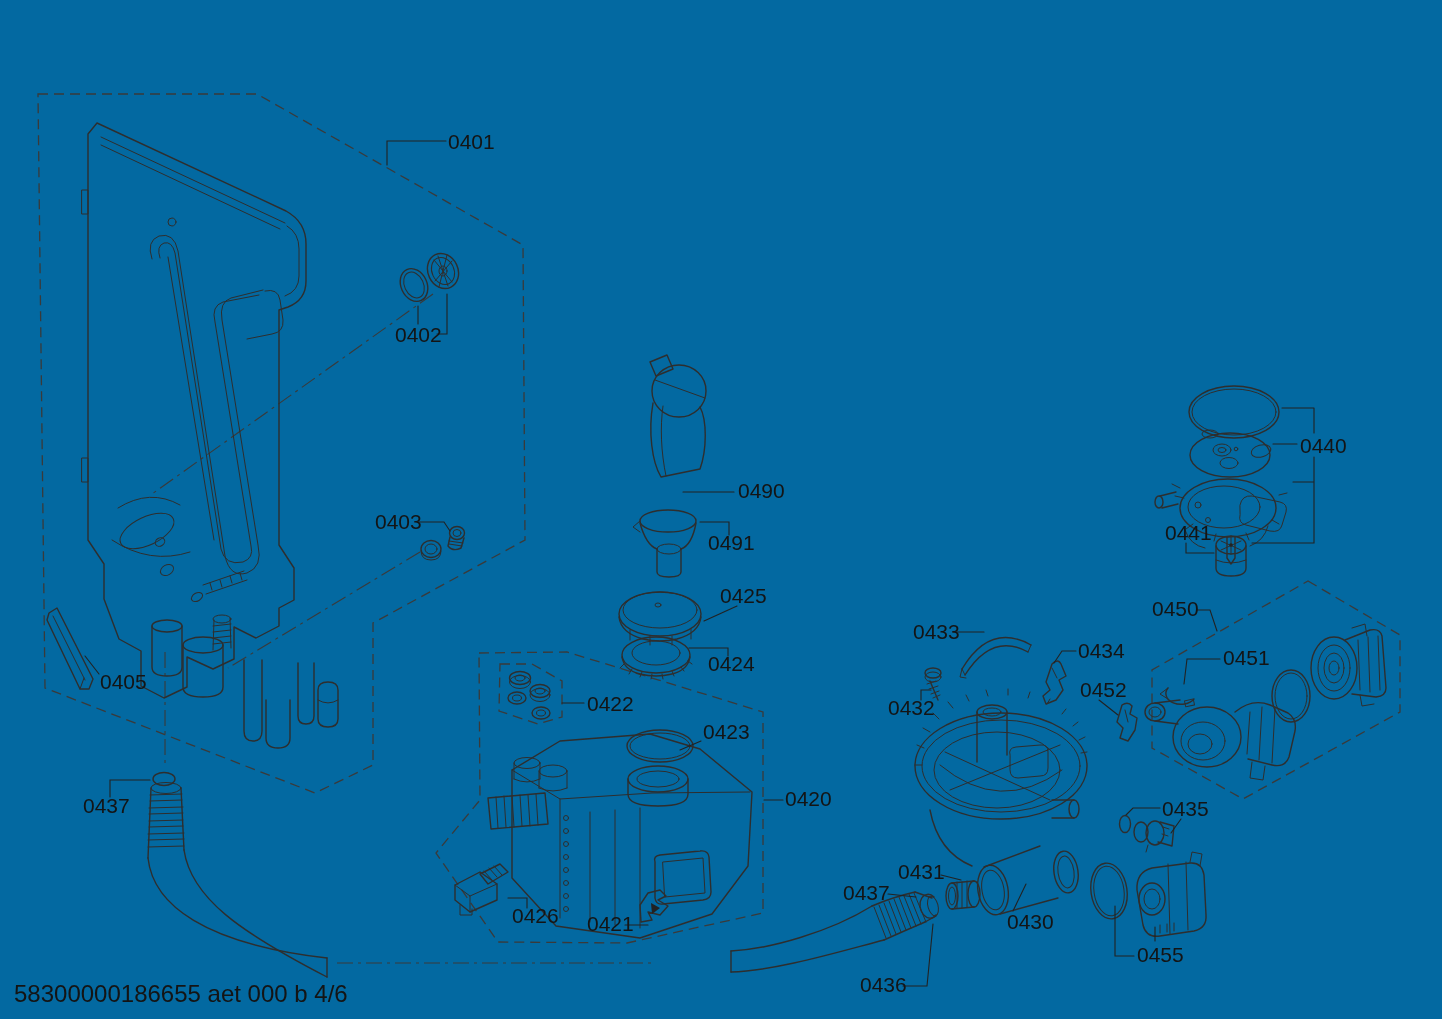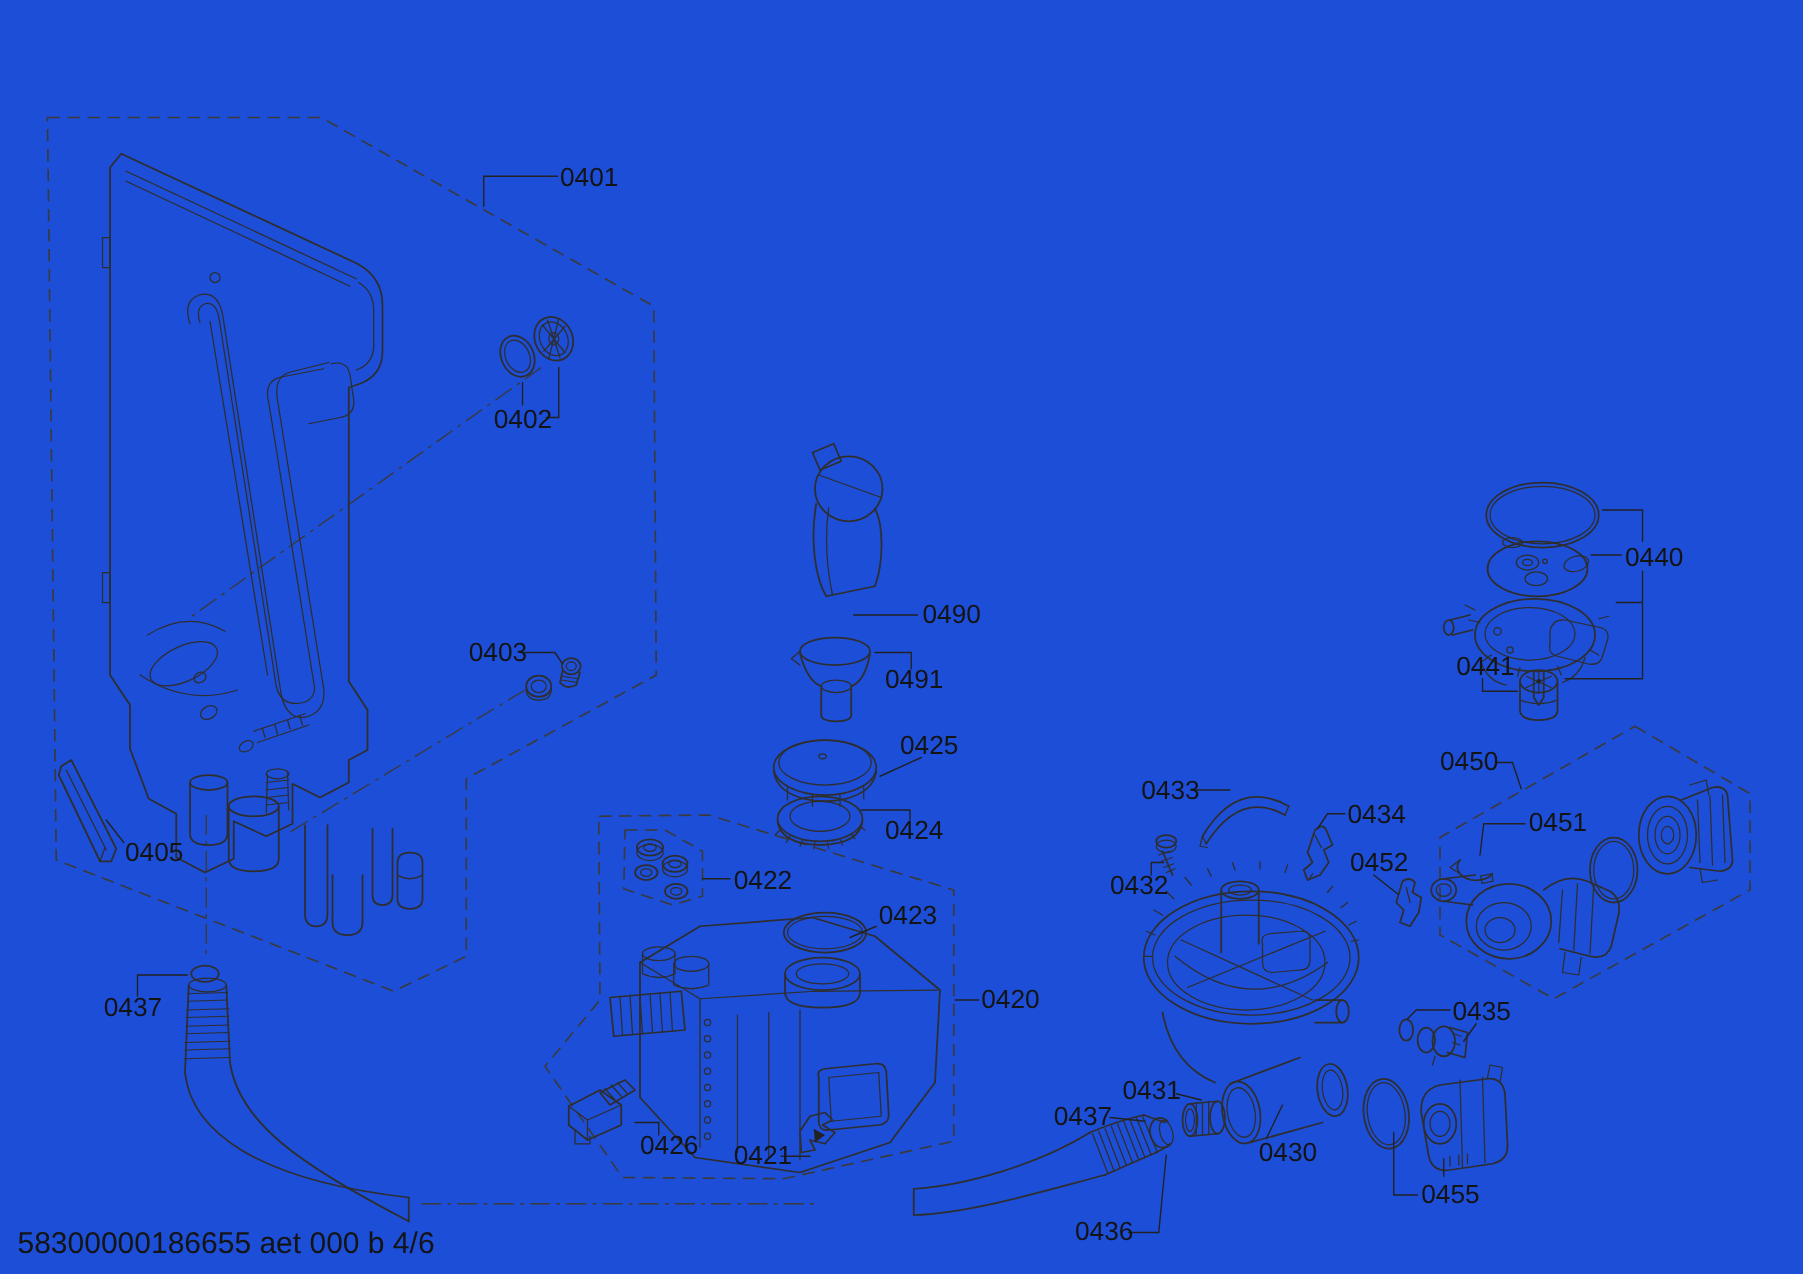--- a/index.html
+++ b/index.html
@@ -1,16 +1,16 @@
 <!DOCTYPE html>
 <html><head>
 <meta charset="utf-8">
 <style>
   html,body{margin:0;padding:0;background:#ffffff;}
-  .stage{position:relative;width:1442px;height:1019px;background:#1d4ed8;overflow:hidden;}
+  .stage{position:relative;width:1442px;height:1019px;background:#0369a1;overflow:hidden;}
   svg{display:block;}
   .ln{fill:none;stroke:#2e2e2e;stroke-width:1.4;stroke-linecap:round;stroke-linejoin:round;}
   .tn{fill:none;stroke:#2e2e2e;stroke-width:1;stroke-linecap:round;stroke-linejoin:round;}
   .cn{fill:none;stroke:#222;stroke-width:1.1;stroke-linecap:round;}
   .bx{fill:none;stroke:#3a3a3a;stroke-width:1.3;stroke-dasharray:10 6;}
   .ax{fill:none;stroke:#3a3a3a;stroke-width:1.1;stroke-dasharray:16 5 3 5;}
   .lbl{font-family:"Liberation Sans",sans-serif;font-size:21px;fill:#141414;}
   .footer{font-family:"Liberation Sans",sans-serif;font-size:24px;fill:#141414;}
 </style>
 </head>

